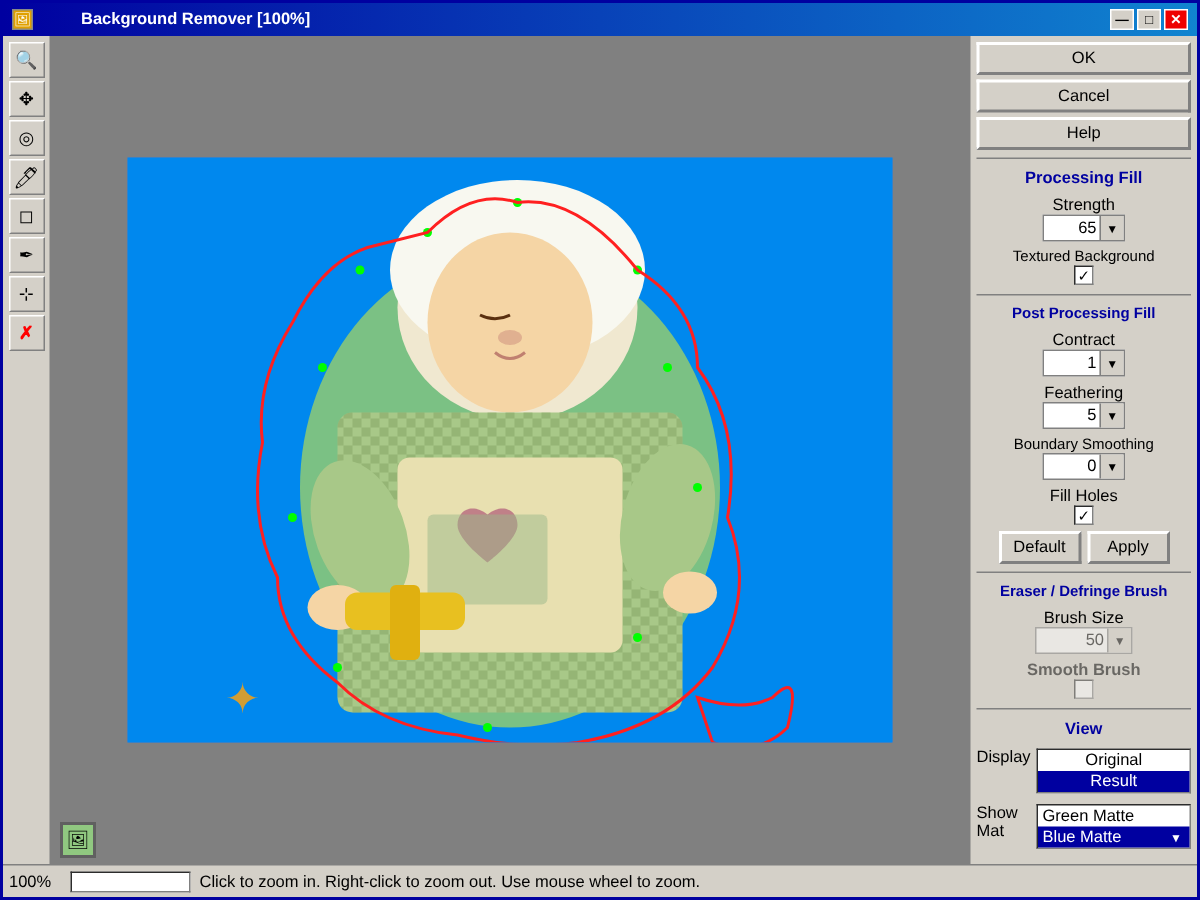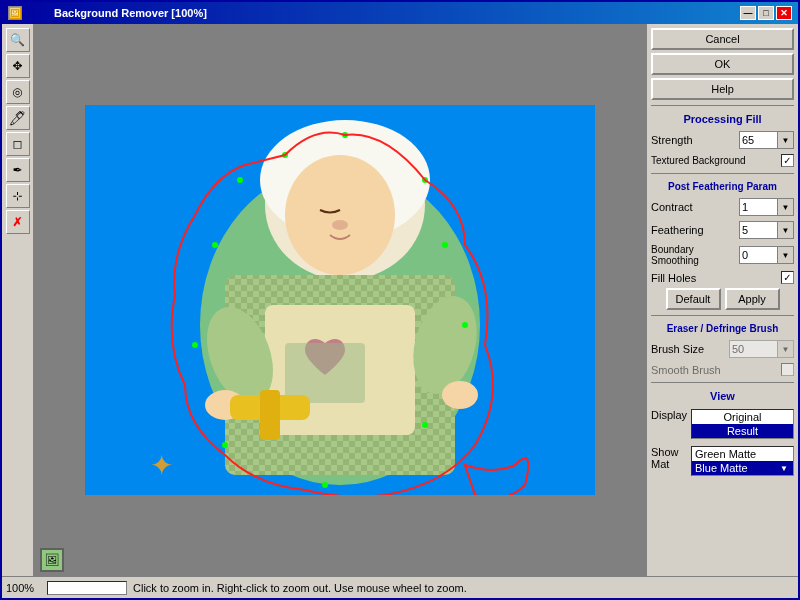--- a/index.html
+++ b/index.html
@@ -159,20 +159,21 @@
       font-weight: bold;
       font-size: 11px;
       padding: 2px 0;
     }
     
     .param-row {
       display: flex;
       align-items: center;
       justify-content: space-between;
       margin: 1px 0;
+      flex-direction: column;
     }
     
     .param-label {
       font-size: 11px;
       flex: 1;
     }
     
     .checkbox {
       width: 13px;
       height: 13px;
@@ -307,20 +308,21 @@
       justify-content: center;
       font-size: 12px;
     }
 
     .select-control {
       display: flex;
       align-items: center;
       border: 1px solid #808080;
       background: #fff;
       height: 18px;
+      text-align: right;
     }
     
     .select-value {
       flex: 1;
       padding: 0 2px;
       font-size: 11px;
       overflow: hidden;
     }
     
     .select-arrow {
@@ -441,22 +443,22 @@
         </div>
       </div>
 
       <div style="position:absolute; bottom:4px; left:6px;">
         <div class="bottom-icon" style="background:#90c880; border:2px solid #606060;">🖼</div>
       </div>
     </div>
 
     <div class="right-panel">
 
+      <button class="panel-btn">OK</button>
       <button class="panel-btn">Cancel</button>
-      <button class="panel-btn">OK</button>
       <button class="panel-btn">Help</button>
 
       <div class="divider"></div>
 
       <div class="section-label">Processing Fill</div>
 
       <div class="param-row">
         <span class="param-label">Strength</span>
         <div class="select-control" style="width:55px;">
           <span class="select-value">65</span>
@@ -464,21 +466,21 @@
         </div>
       </div>
 
       <div class="param-row">
         <span class="param-label" style="font-size:10px;">Textured Background</span>
         <div class="checkbox">✓</div>
       </div>
 
       <div class="divider"></div>
 
-      <div class="section-label" style="font-size:10px;">Post Feathering Param</div>
+      <div class="section-label" style="font-size:10px;">Post Processing Fill</div>
 
       <div class="param-row">
         <span class="param-label">Contract</span>
         <div class="select-control" style="width:55px;">
           <span class="select-value">1</span>
           <span class="select-arrow">▼</span>
         </div>
       </div>
 
       <div class="param-row">
@@ -513,21 +515,21 @@
 
       <div class="param-row">
         <span class="param-label">Brush Size</span>
         <div class="select-control" style="width:65px; opacity:0.5;">
           <span class="select-value">50</span>
           <span class="select-arrow">▼</span>
         </div>
       </div>
 
       <div class="param-row">
-        <span class="param-label" style="opacity:0.5;">Smooth Brush</span>
+        <span class="param-label" style="opacity:0.5;font-weight:bold;">Smooth Brush</span>
         <div class="checkbox" style="opacity:0.5;"></div>
       </div>
 
       <div class="divider"></div>
 
       <div class="section-label">View</div>
 
       <div class="display-row">
         <span class="display-label">Display</span>
         <div class="display-list">

